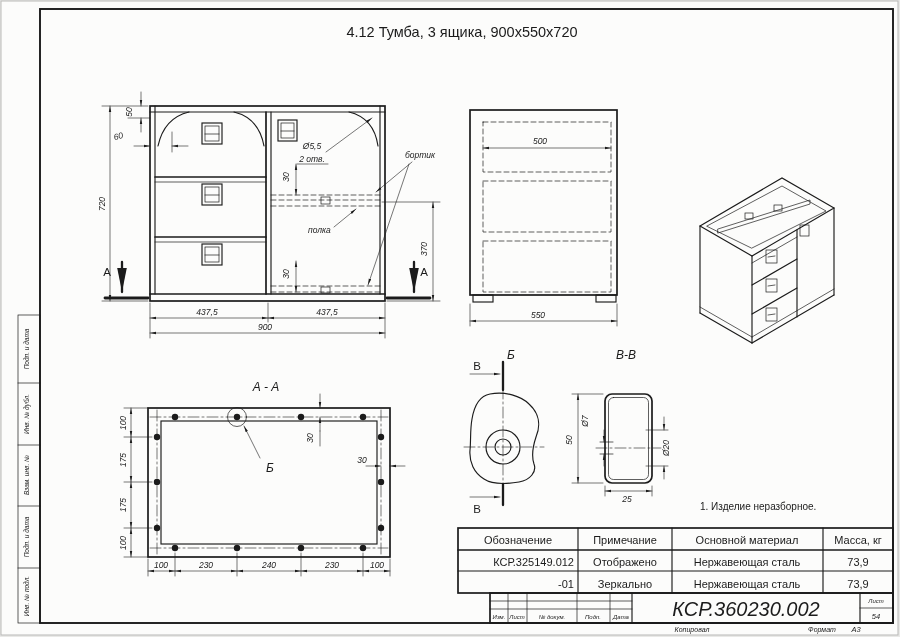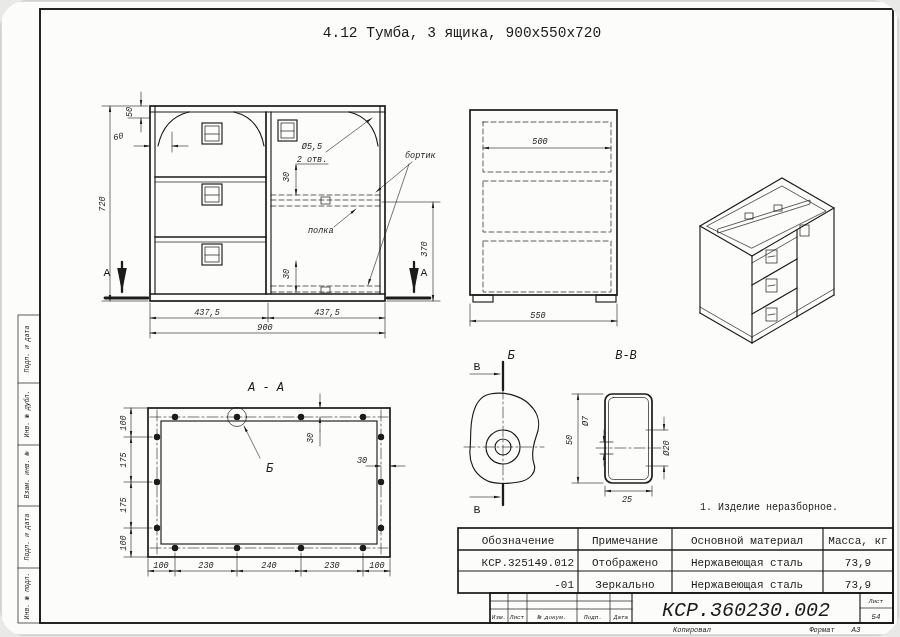--- a/index.html
+++ b/index.html
@@ -1,17 +1,17 @@
 <!DOCTYPE html>
 <html><head>
 <meta charset="utf-8">
 <style>
   html,body{margin:0;padding:0;background:#e9e9e7;}
   #page{position:relative;width:900px;height:637px;background:#e9e9e7;overflow:hidden;
-        font-family:Liberation Mono, monospace;border-radius:28px;}
+        font-family:Liberation Sans, sans-serif;}
   svg{display:block}
   
   .ln{stroke:#1b1b1b;fill:none;stroke-linecap:round}
   .thick{stroke-width:1.7}
   .med{stroke-width:1.15}
   .thin{stroke-width:.7}
   .dimln{stroke-width:.6}
   .ground{stroke-width:2.8}
   .secmark{stroke-width:2.3}
   .dash{stroke-dasharray:5,3}

